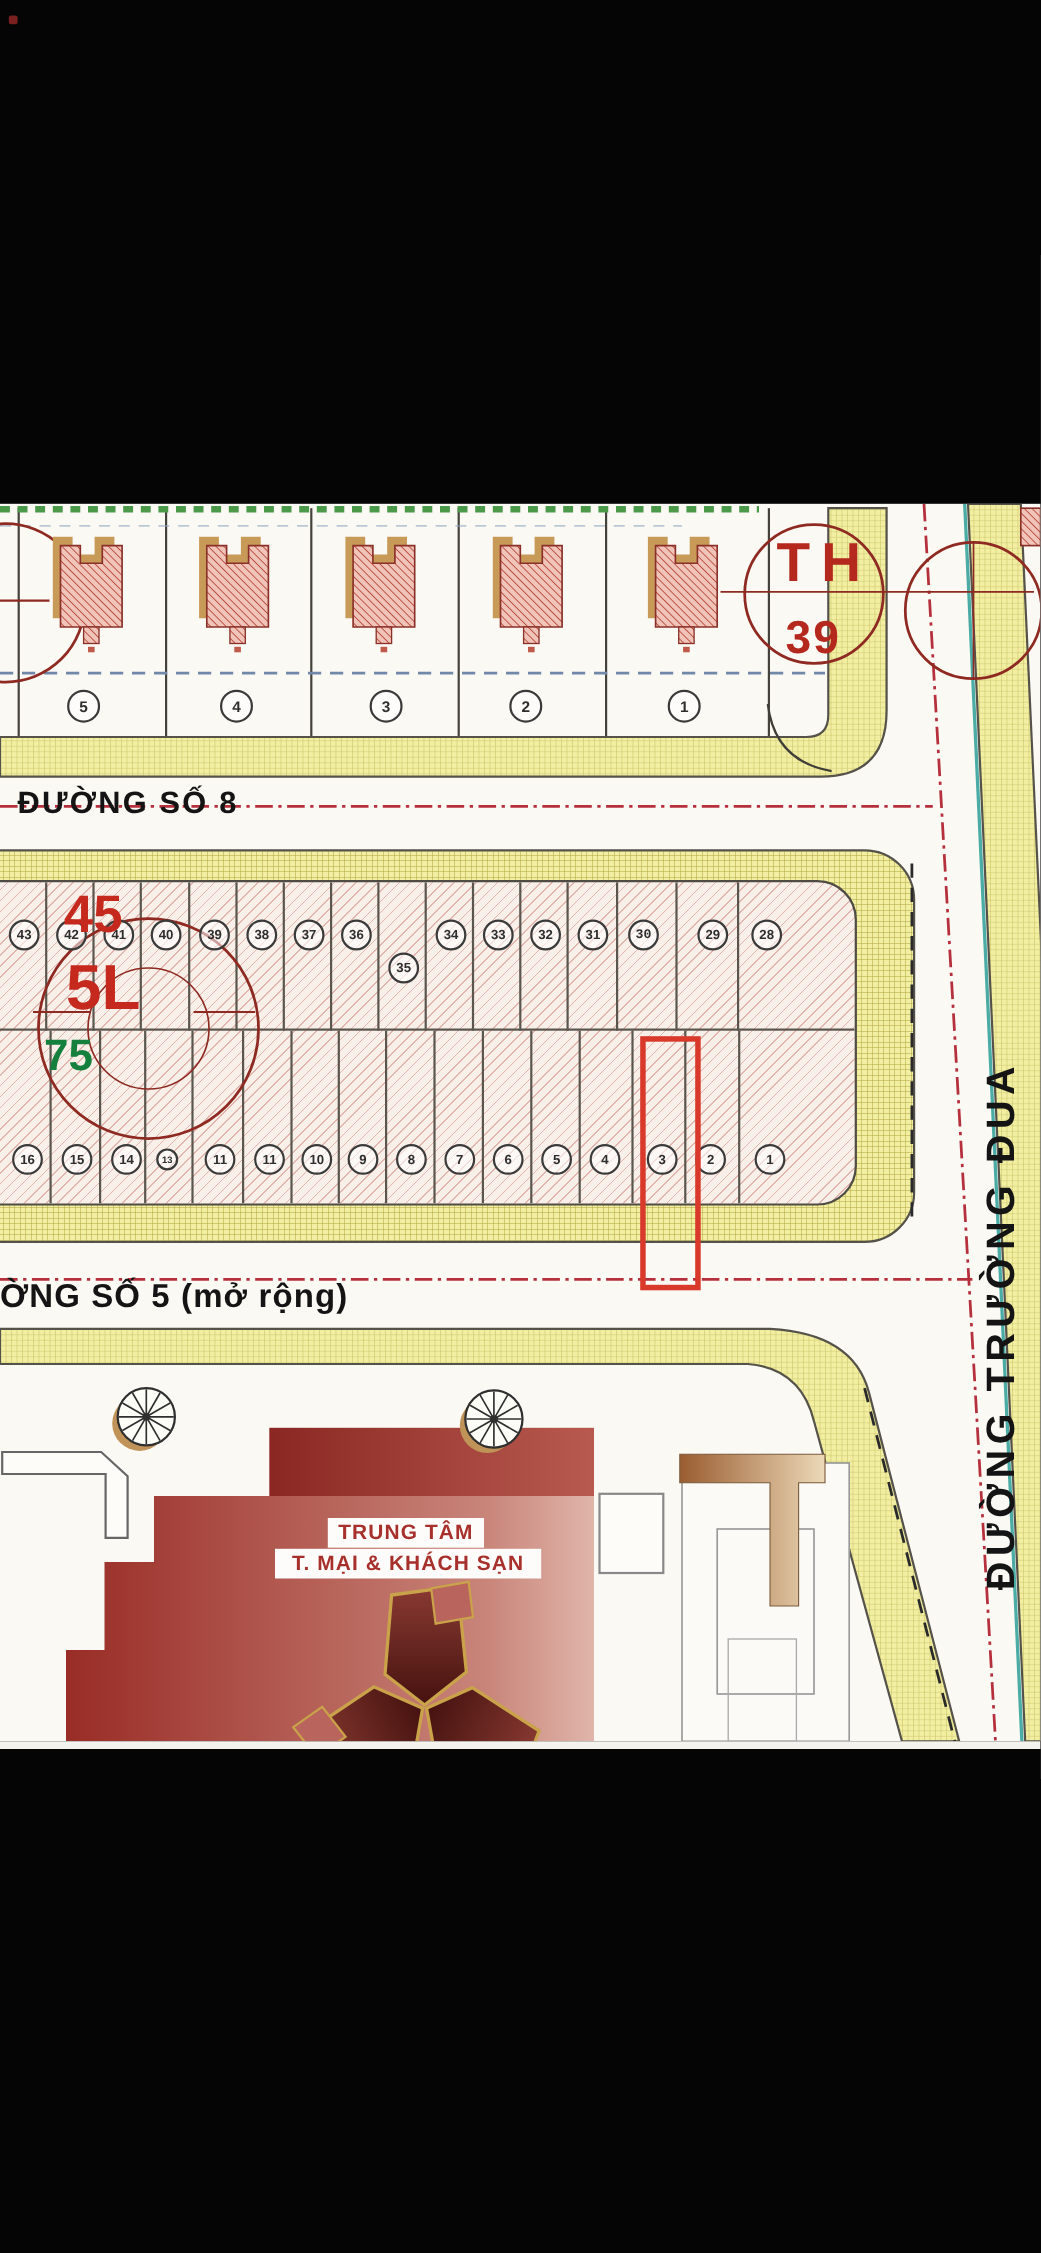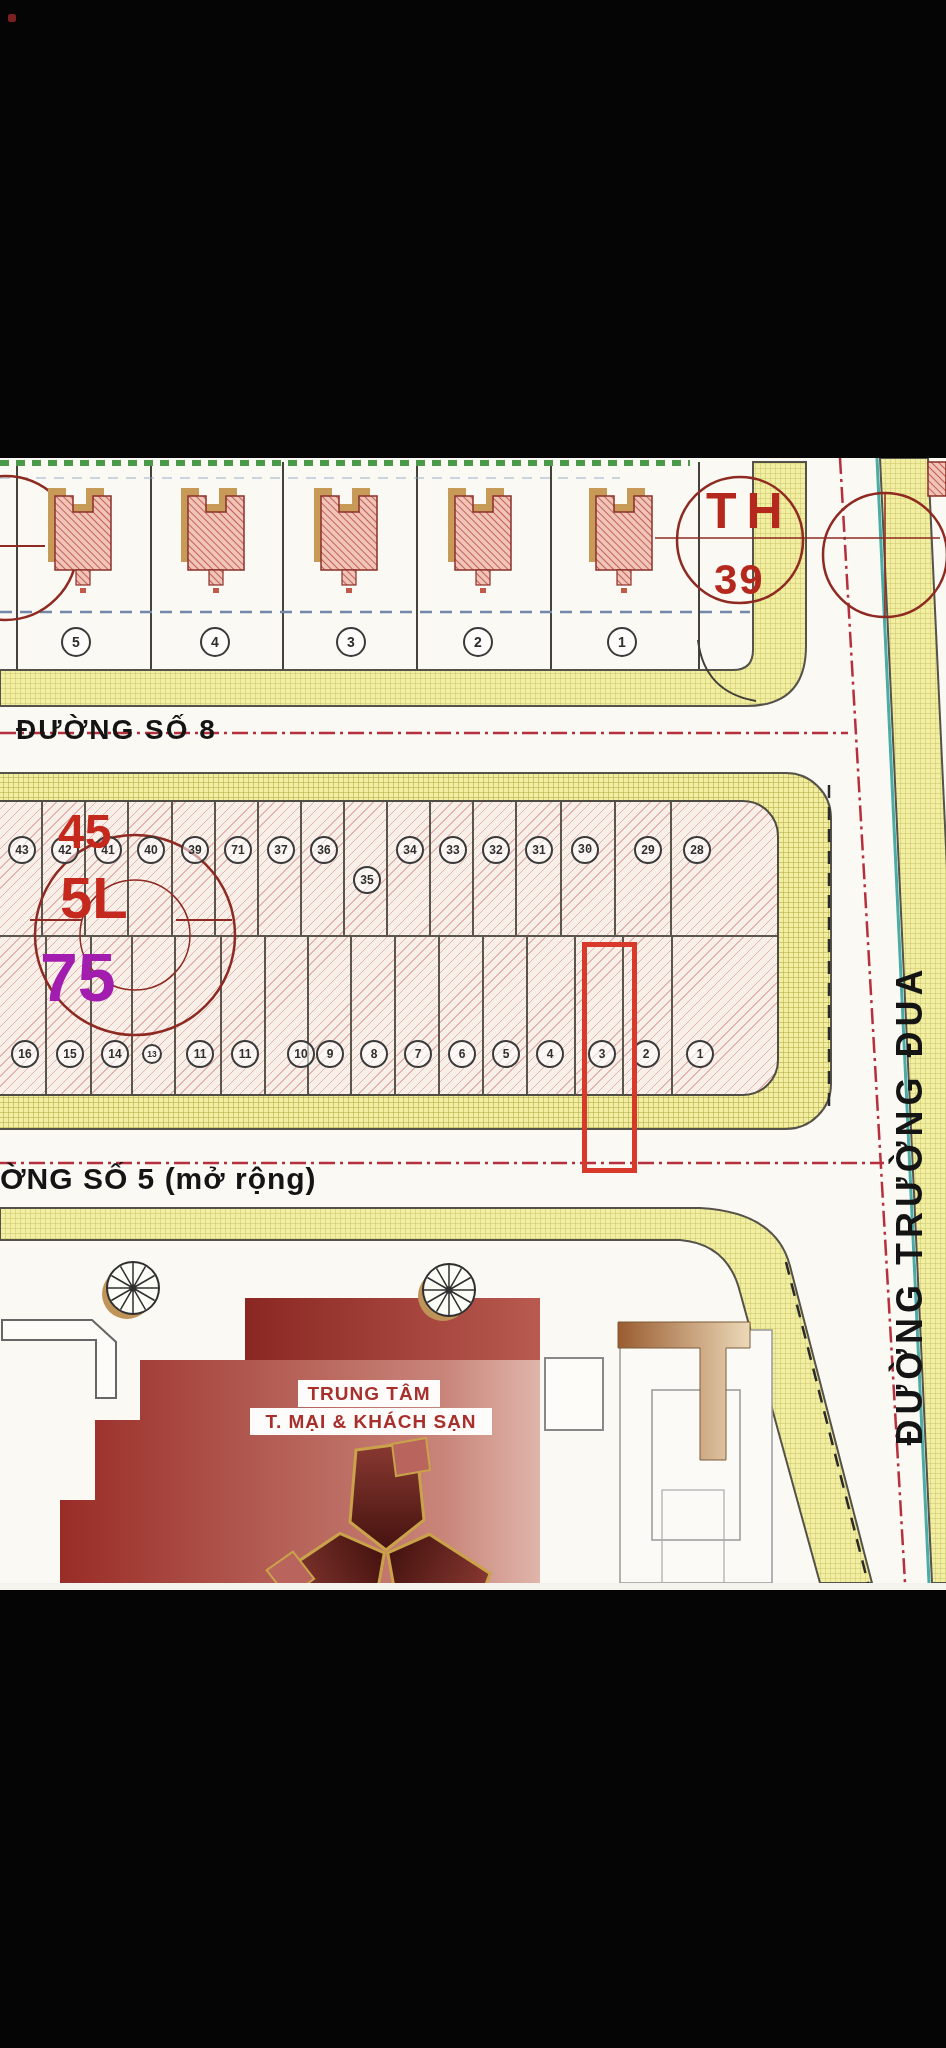--- a/index.html
+++ b/index.html
@@ -30,21 +30,21 @@
   .label{position:absolute;z-index:6;color:#141414;font-weight:bold;white-space:nowrap;}
   #road8-label{left:16px;top:256px;font-size:28px;letter-spacing:2px;}
   #road5-label{left:0px;top:704px;font-size:30px;letter-spacing:1px;}
   #east-road-label{left:600px;top:727px;width:620px;height:40px;transform:rotate(-90deg);
     font-size:36px;letter-spacing:5px;text-align:center;line-height:40px;}
   .red-note{position:absolute;z-index:7;color:#b5281e;font-weight:bold;white-space:nowrap;}
   #note-th{left:706px;top:24px;font-size:50px;letter-spacing:10px;}
   #note-39{left:714px;top:98px;font-size:42px;letter-spacing:2px;}
   #note-45{left:58px;top:346px;font-size:48px;font-weight:900;color:#c5281c;}
   #note-5l{left:60px;top:406px;font-size:58px;font-weight:900;color:#c5281c;}
-  #note-75{left:40px;top:480px;font-size:68px;font-weight:900;color:#a21caf;}
+  #note-75{left:40px;top:480px;font-size:40px;font-weight:900;color:#15803d;}
   #highlight-rect{position:absolute;left:582px;top:484px;width:45px;height:221px;z-index:8;
     border:5px solid #d8392a;}
   #hotel-body{position:absolute;left:60px;top:840px;width:480px;height:285px;z-index:2;
     background:linear-gradient(90deg,#992c26,#c9857a 80%,#e0b5aa);
     clip-path:polygon(185px 0,480px 0,480px 285px,0 285px,0 202px,35px 202px,35px 122px,80px 122px,80px 62px,185px 62px);}
   #hotel-band{position:absolute;left:245px;top:840px;width:295px;height:62px;z-index:3;
     background:linear-gradient(90deg,#8a2722,#b85a50);}
   .hotel-label{position:absolute;z-index:6;background:#fdfcfa;color:#a8302c;font-weight:bold;
     font-size:19px;letter-spacing:1px;display:flex;align-items:center;justify-content:center;}
   #hotel-label-1{left:298px;top:922px;width:142px;height:27px;}
@@ -257,38 +257,38 @@
     <div class="plot-circle" style="left: 61px; top: 169px; width: 26px; height: 26px; font-size: 14px;">5</div>
     <div class="plot-circle" style="left: 200px; top: 169px; width: 26px; height: 26px; font-size: 14px;">4</div>
     <div class="plot-circle" style="left: 336px; top: 169px; width: 26px; height: 26px; font-size: 14px;">3</div>
     <div class="plot-circle" style="left: 463px; top: 169px; width: 26px; height: 26px; font-size: 14px;">2</div>
     <div class="plot-circle" style="left: 607px; top: 169px; width: 26px; height: 26px; font-size: 14px;">1</div>
     <div class="plot-circle" style="left: 8px; top: 378px; width: 24px; height: 24px; font-size: 12px;">43</div>
     <div class="plot-circle" style="left: 51px; top: 378px; width: 24px; height: 24px; font-size: 12px;">42</div>
     <div class="plot-circle" style="left: 94px; top: 378px; width: 24px; height: 24px; font-size: 12px;">41</div>
     <div class="plot-circle" style="left: 137px; top: 378px; width: 24px; height: 24px; font-size: 12px;">40</div>
     <div class="plot-circle" style="left: 181px; top: 378px; width: 24px; height: 24px; font-size: 12px;">39</div>
-    <div class="plot-circle" style="left: 224px; top: 378px; width: 24px; height: 24px; font-size: 12px;">71</div>
+    <div class="plot-circle" style="left: 224px; top: 378px; width: 24px; height: 24px; font-size: 12px;">38</div>
     <div class="plot-circle" style="left: 267px; top: 378px; width: 24px; height: 24px; font-size: 12px;">37</div>
     <div class="plot-circle" style="left: 310px; top: 378px; width: 24px; height: 24px; font-size: 12px;">36</div>
     <div class="plot-circle" style="left: 353px; top: 378px; width: 24px; height: 24px; font-size: 12px; margin-top: 30px;">35</div>
     <div class="plot-circle" style="left: 396px; top: 378px; width: 24px; height: 24px; font-size: 12px;">34</div>
     <div class="plot-circle" style="left: 439px; top: 378px; width: 24px; height: 24px; font-size: 12px;">33</div>
     <div class="plot-circle" style="left: 482px; top: 378px; width: 24px; height: 24px; font-size: 12px;">32</div>
     <div class="plot-circle" style="left: 525px; top: 378px; width: 24px; height: 24px; font-size: 12px;">31</div>
     <div class="plot-circle" style="left: 571px; top: 378px; width: 24px; height: 24px; font-size: 12px; font-family: Liberation Mono, monospace;">30</div>
     <div class="plot-circle" style="left: 634px; top: 378px; width: 24px; height: 24px; font-size: 12px;">29</div>
     <div class="plot-circle" style="left: 683px; top: 378px; width: 24px; height: 24px; font-size: 12px;">28</div>
     <div class="plot-circle" style="left: 11px; top: 582px; width: 24px; height: 24px; font-size: 12px;">16</div>
     <div class="plot-circle" style="left: 56px; top: 582px; width: 24px; height: 24px; font-size: 12px;">15</div>
     <div class="plot-circle" style="left: 101px; top: 582px; width: 24px; height: 24px; font-size: 12px;">14</div>
     <div class="plot-circle" style="left: 142px; top: 586px; width: 16px; height: 16px; font-size: 8.5px;">13</div>
     <div class="plot-circle" style="left: 186px; top: 582px; width: 24px; height: 24px; font-size: 12px;">11</div>
     <div class="plot-circle" style="left: 231px; top: 582px; width: 24px; height: 24px; font-size: 12px;">11</div>
-    <div class="plot-circle" style="left: 274px; top: 582px; width: 24px; height: 24px; font-size: 12px; margin-left: 13px;">10</div>
+    <div class="plot-circle" style="left: 274px; top: 582px; width: 24px; height: 24px; font-size: 12px;">10</div>
     <div class="plot-circle" style="left: 316px; top: 582px; width: 24px; height: 24px; font-size: 12px;">9</div>
     <div class="plot-circle" style="left: 360px; top: 582px; width: 24px; height: 24px; font-size: 12px;">8</div>
     <div class="plot-circle" style="left: 404px; top: 582px; width: 24px; height: 24px; font-size: 12px;">7</div>
     <div class="plot-circle" style="left: 448px; top: 582px; width: 24px; height: 24px; font-size: 12px;">6</div>
     <div class="plot-circle" style="left: 492px; top: 582px; width: 24px; height: 24px; font-size: 12px;">5</div>
     <div class="plot-circle" style="left: 536px; top: 582px; width: 24px; height: 24px; font-size: 12px;">4</div>
     <div class="plot-circle" style="left: 588px; top: 582px; width: 24px; height: 24px; font-size: 12px;">3</div>
     <div class="plot-circle" style="left: 632px; top: 582px; width: 24px; height: 24px; font-size: 12px;">2</div>
     <div class="plot-circle" style="left: 686px; top: 582px; width: 24px; height: 24px; font-size: 12px;">1</div>
   </div>

